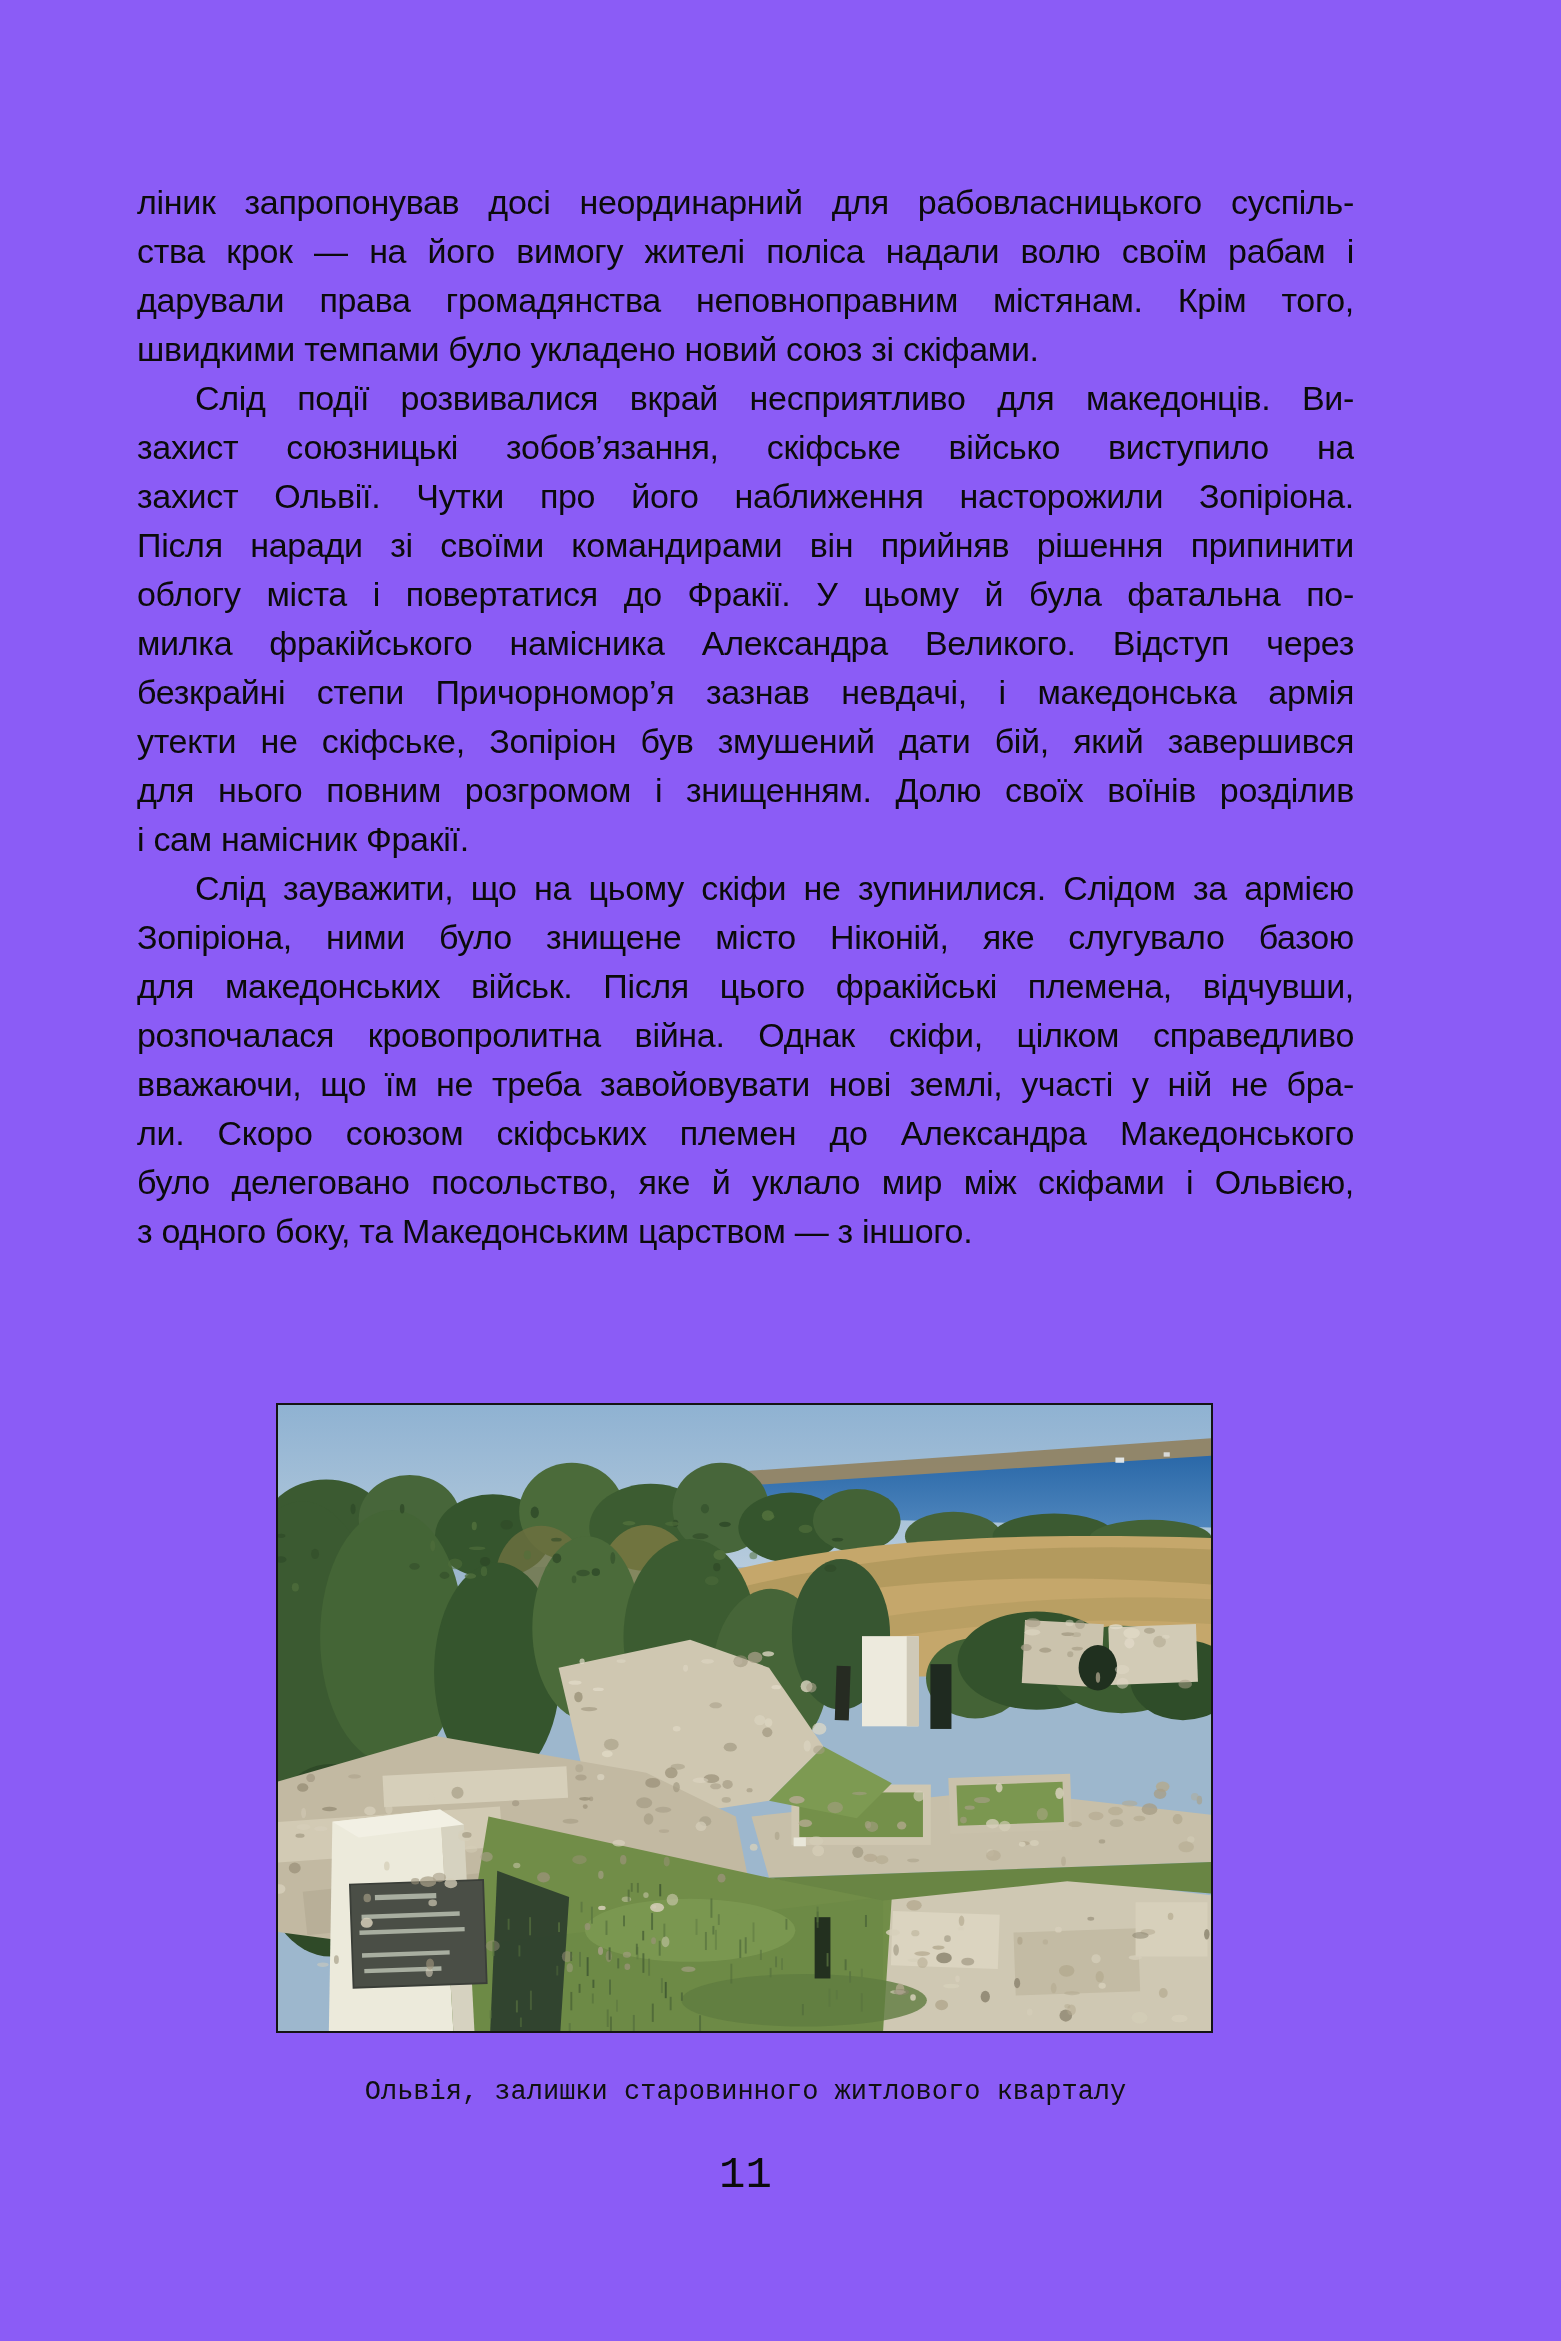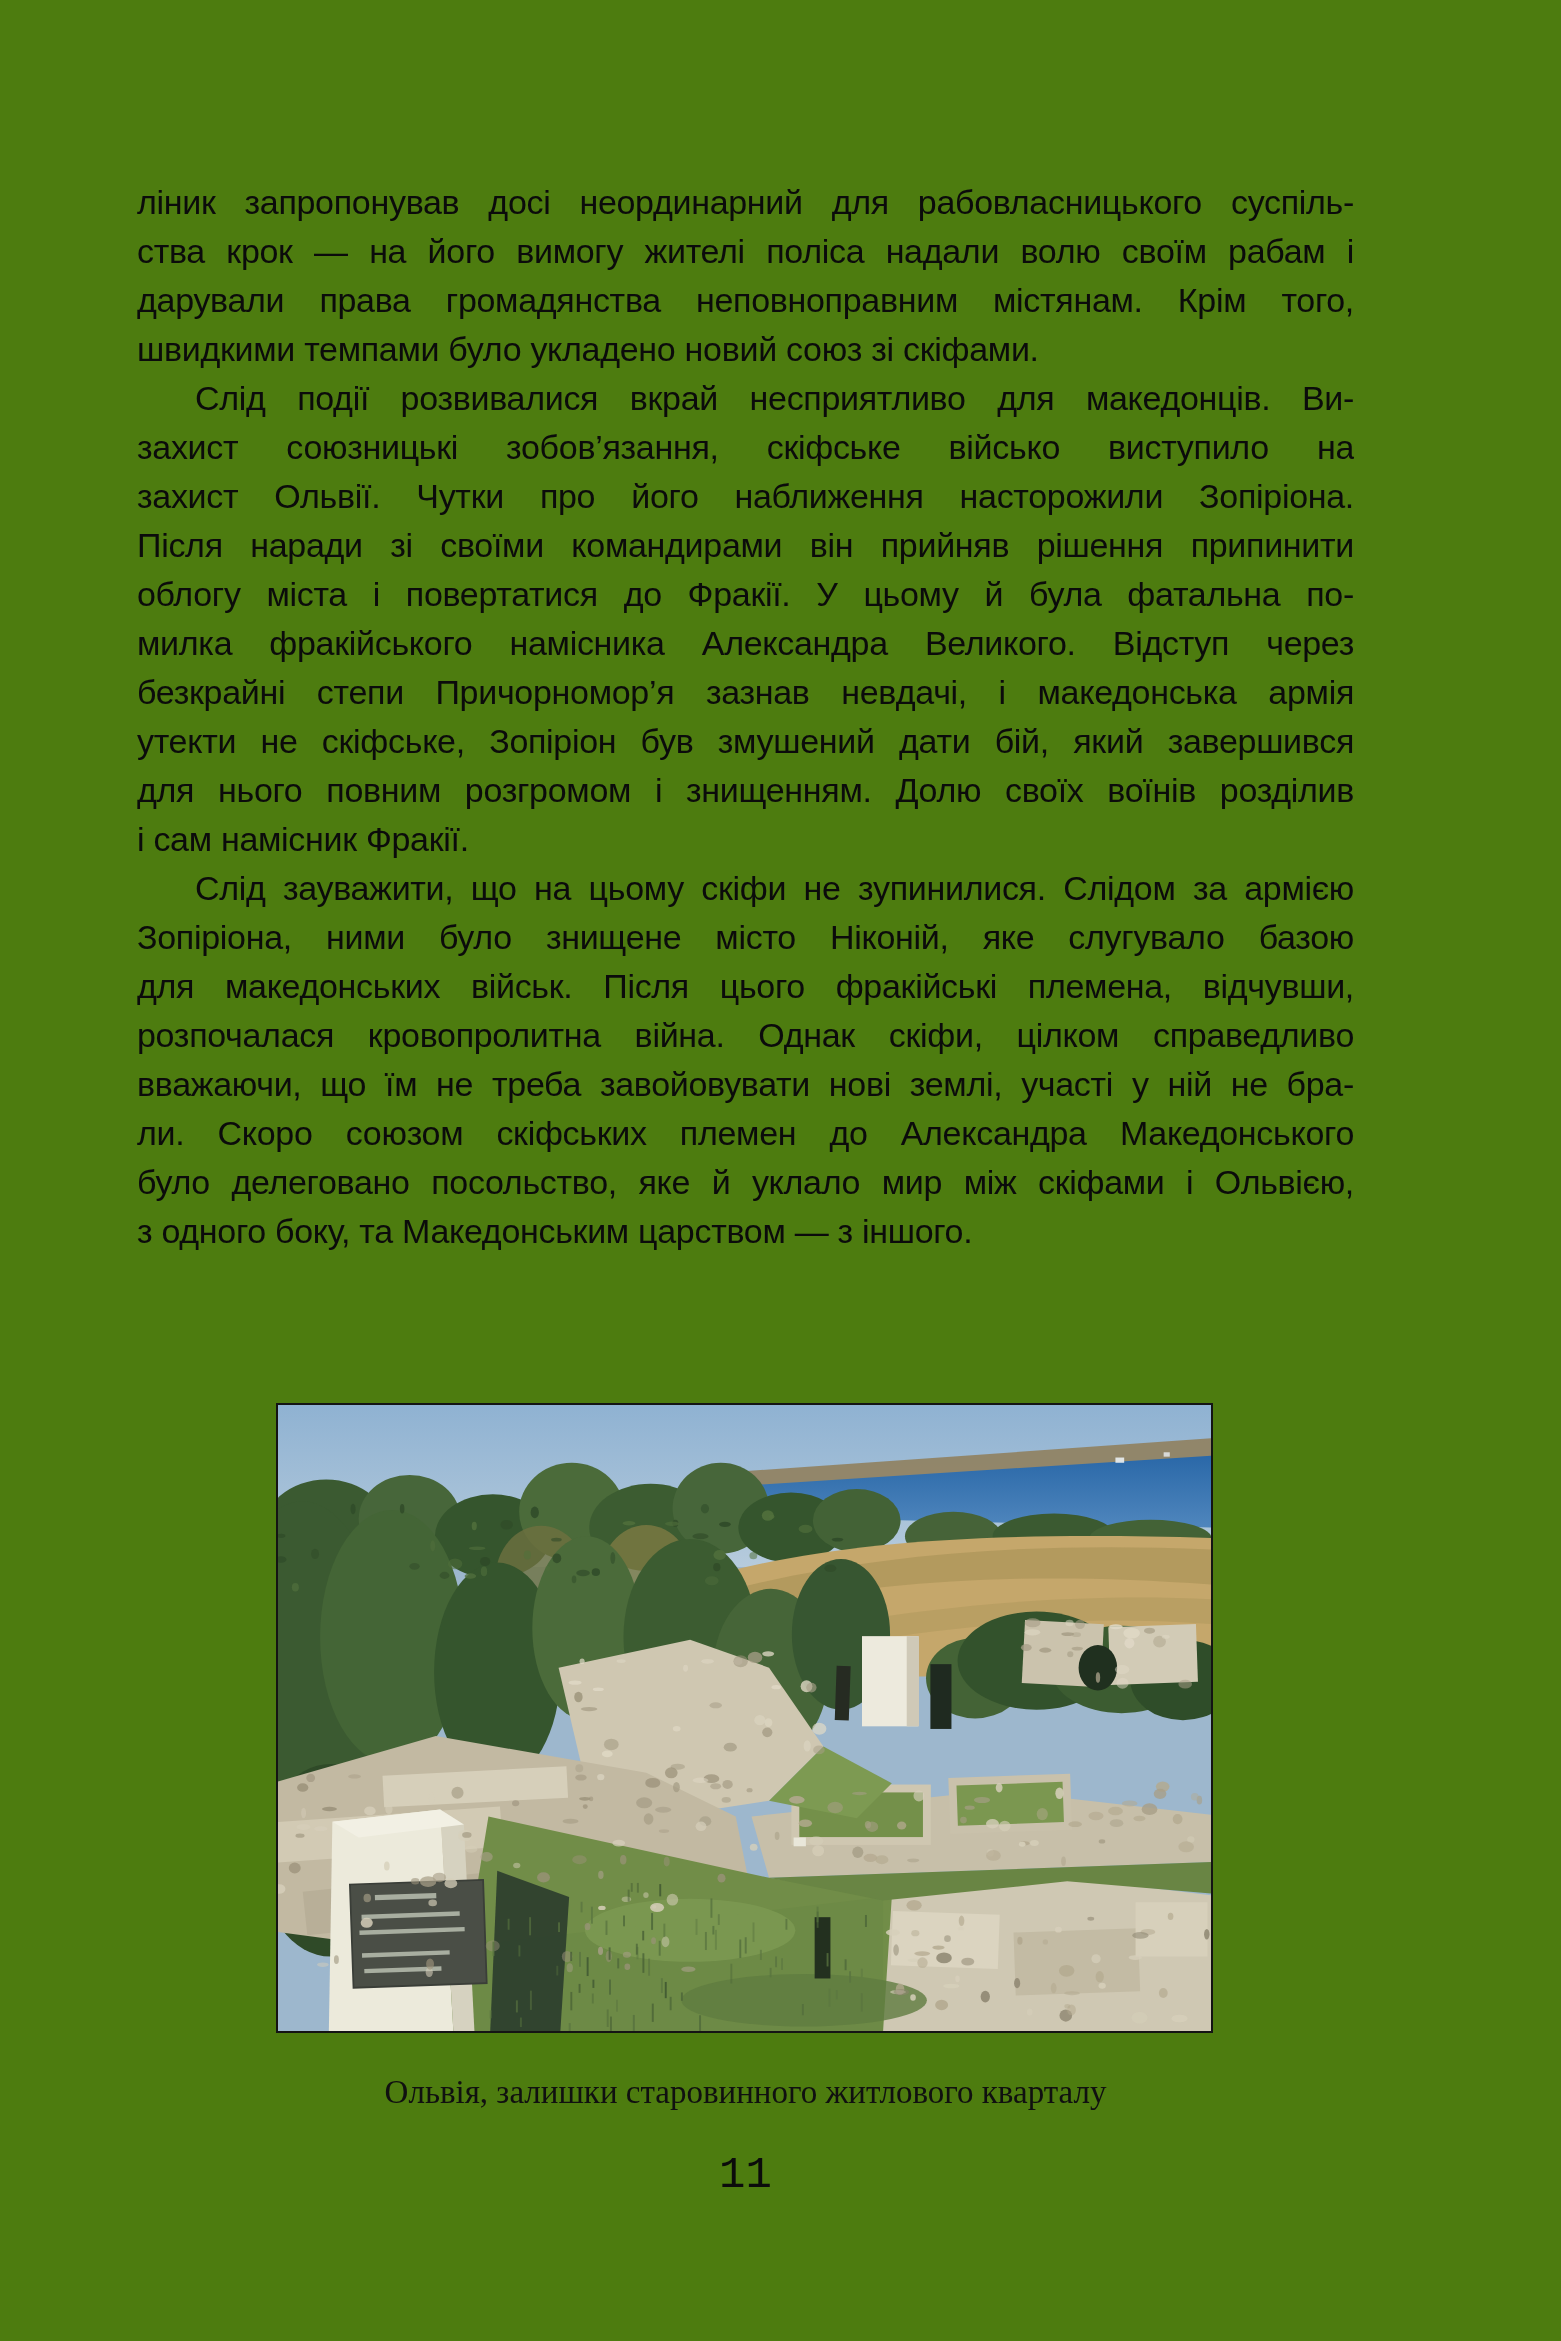--- a/index.html
+++ b/index.html
@@ -1,34 +1,34 @@
 <!DOCTYPE html>
 <html lang="uk" style="font-size:14px"><head>
 <meta charset="utf-8">
 <style>
   html,body{margin:0;padding:0;background:#ffffff;}
   .sheet{
-    position:relative;width:1561px;height:2342px;background:#4d7c0f;
+    position:relative;width:1561px;height:2342px;background:#8b5cf6;
     overflow:hidden;font-family:"Liberation Sans",sans-serif;color:#0b0b0b;
   }
   .text-block{
     position:absolute;left:137px;top:178px;width:1217px;
     font-size:34px;line-height:49px;letter-spacing:-0.3px;
   }
   .line{text-align:justify;text-align-last:justify;height:49px;overflow:hidden;}
   .line.indent{text-indent:58px;}
   .line.para-last{text-align-last:left;}
   .figure{
     position:absolute;left:276px;top:1403px;width:937px;height:630px;
     border:2.6px solid #141414;box-sizing:border-box;background:#9db7cd;
   }
   .figure svg{display:block;width:100%;height:100%;}
   .caption{
     position:absolute;left:137px;top:2072px;width:1217px;text-align:center;
-    font-family:Liberation Serif, serif;font-size:33px;line-height:41px;color:#101010;
+    font-family:Liberation Mono, monospace;font-size:27px;line-height:41px;color:#101010;
   }
   .folio{
     position:absolute;left:137px;top:2151px;width:1217px;text-align:center;
     font-size:44px;line-height:49px;color:#0b0b0b;font-family:Liberation Mono, monospace;
   }
 </style>
 </head>
 <body>
 
 <div class="sheet">

